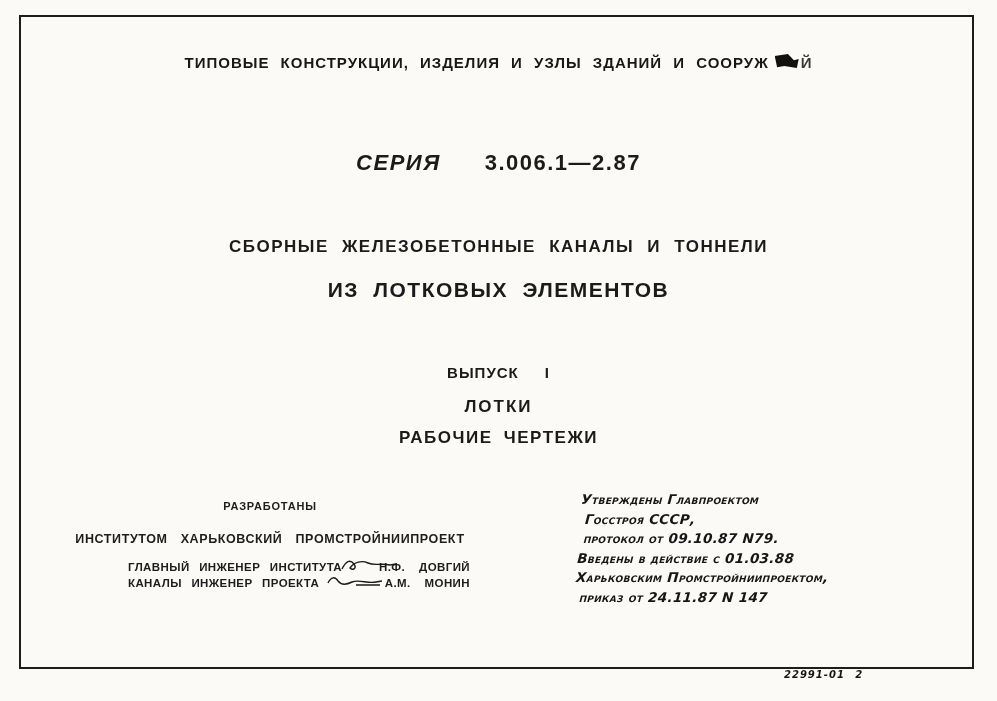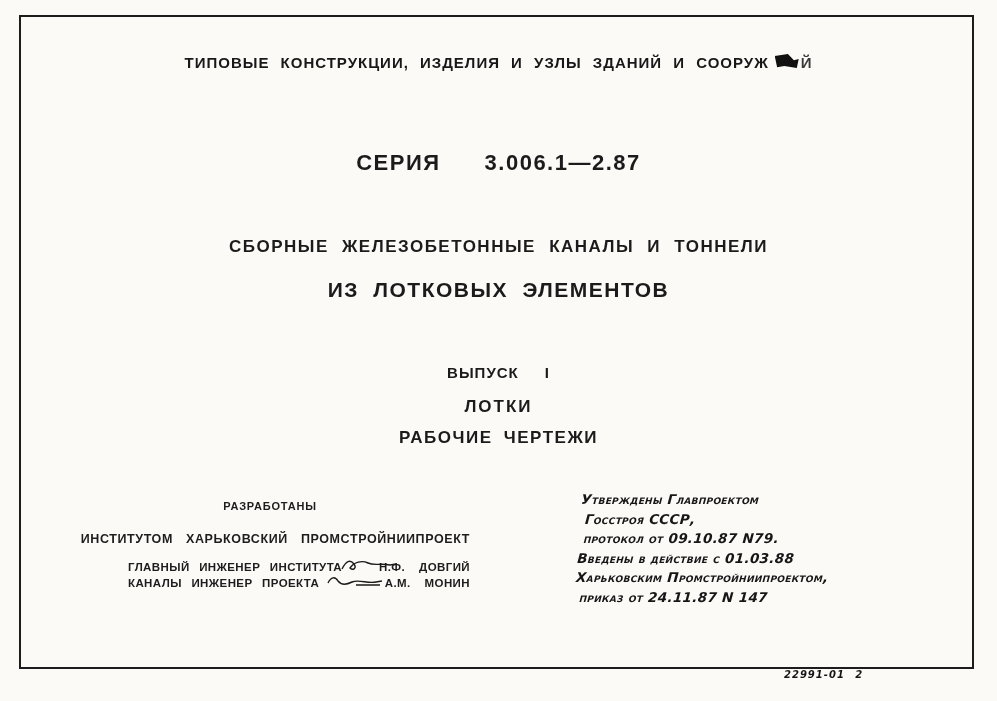--- a/index.html
+++ b/index.html
@@ -32,39 +32,39 @@
   }
   .ink-blot {
     display: inline-block; vertical-align: baseline;
     width: 24px; height: 14px; margin: 0 2px 0 6px;
     background: #111;
     clip-path: polygon(0 15%, 55% 0, 80% 45%, 100% 35%, 92% 100%, 40% 85%, 10% 95%);
   }
   .blot-tail { opacity: .85; }
 
   .series-line { top: 150px; font-size: 22px; letter-spacing: 1.5px; }
-  .series-label { margin-right: 44px; }
+  .series-label { margin-right: 44px; font-style: italic; }
 
   .title-line1 { top: 237px; font-size: 17px; letter-spacing: 1.5px; word-spacing: 7px; }
   .title-line2 { top: 278px; font-size: 21px; letter-spacing: 1.5px; word-spacing: 7px; }
 
   .issue-line { top: 364px; font-size: 15px; letter-spacing: 1px; }
   .issue-number { margin-left: 26px; }
   .issue-subtitle { top: 397px; font-size: 17px; letter-spacing: 2px; }
   .issue-doctype { top: 428px; font-size: 17px; letter-spacing: 1.5px; word-spacing: 5px; }
 
   .developed-block {
     position: absolute; left: 70px; top: 500px; width: 400px;
     font-weight: 700; color: #1d1d1d;
   }
   .developed-heading {
     text-align: center; font-size: 11px; letter-spacing: .8px;
   }
   .institute-line {
-    margin-top: 20px; text-align: right;
+    margin-top: 20px; text-align: center;
     font-size: 12.5px; letter-spacing: .6px; word-spacing: 9px;
     white-space: nowrap;
   }
   .signer-rows { margin-top: 11px; padding-left: 58px; }
   .signer-row {
     display: flex; align-items: flex-end;
     font-size: 11.5px; letter-spacing: .4px;
     height: 16px; white-space: nowrap;
   }
   .signer-role { width: 212px; word-spacing: 6px; }

